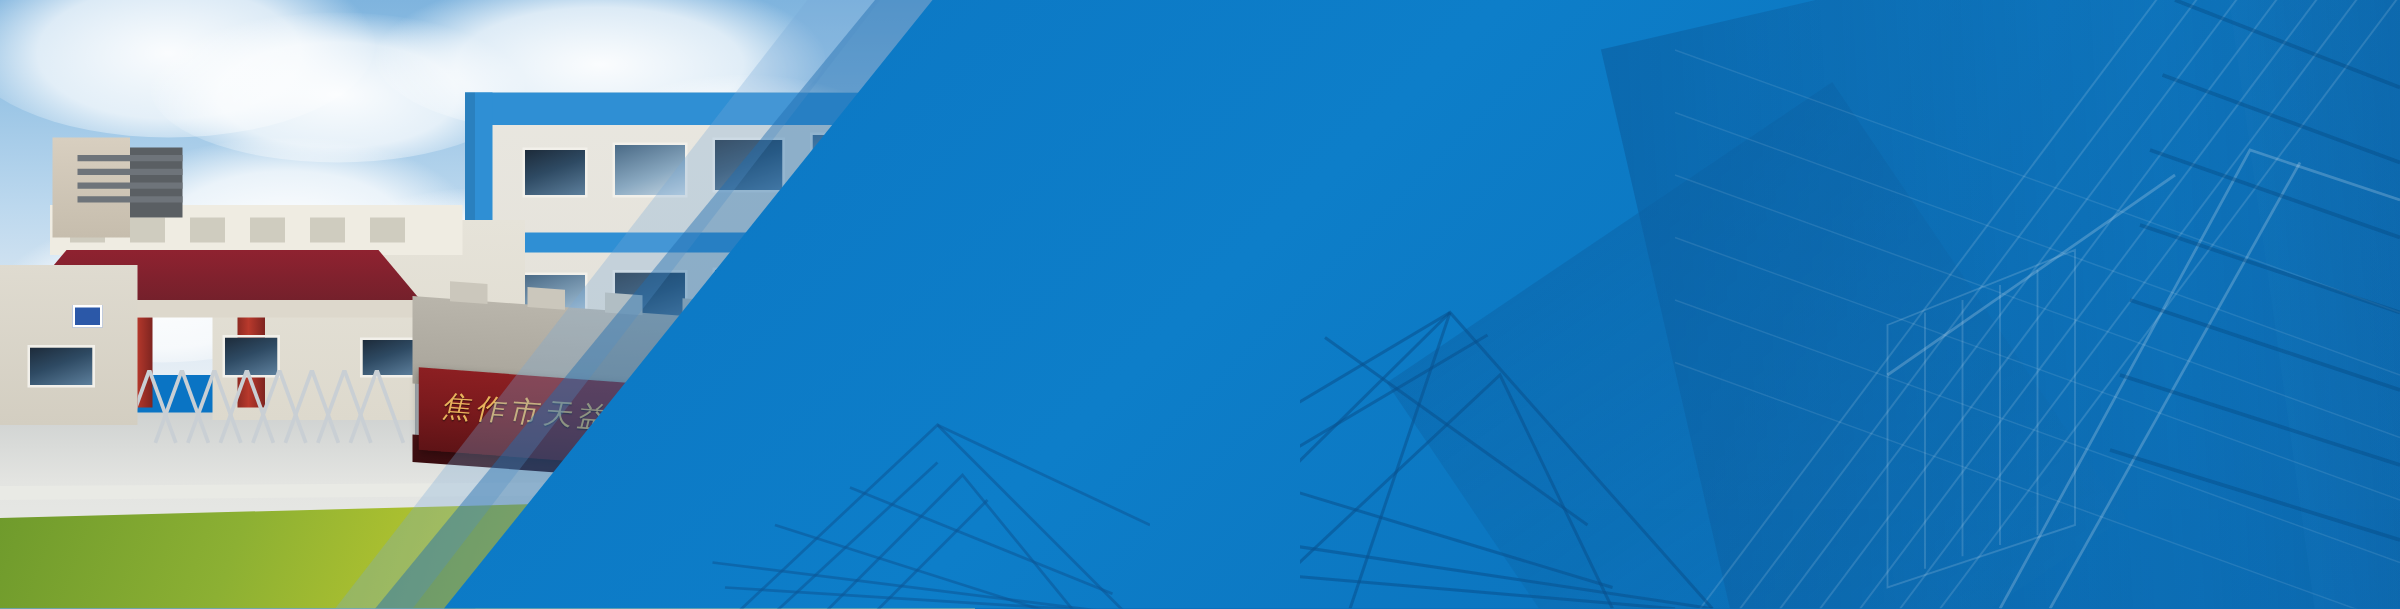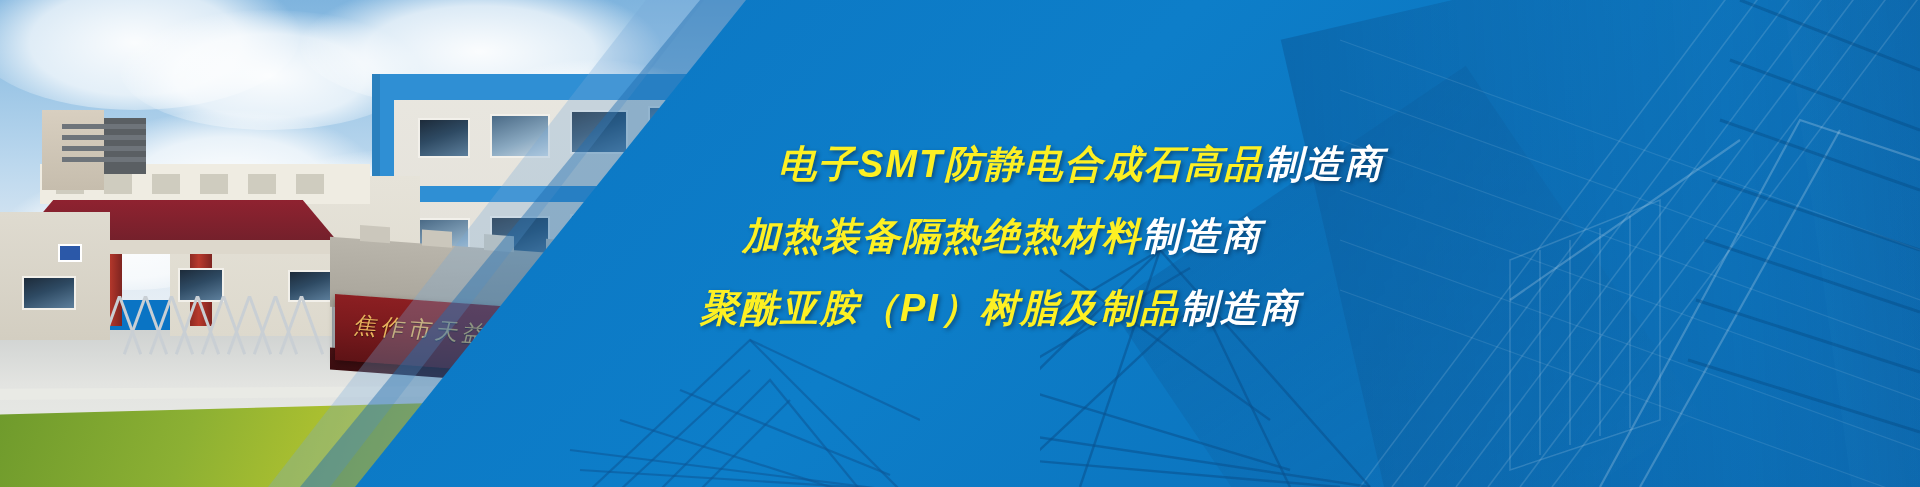--- a/index.html
+++ b/index.html
@@ -447,29 +447,14 @@
       <path d="M100 190 L210 80 L300 190"></path>
       <path d="M140 190 L230 100"></path>
       <path d="M10 150 L330 190"></path>
       <path d="M20 170 L340 190"></path>
       <path d="M60 120 L280 190"></path>
       <path d="M120 90 L330 175"></path>
       <path d="M190 40 L360 120"></path>
     </g>
   </svg>
 
-  <div class="copy">
-
-    <div class="line l1">
-      <span class="hl">电子SMT防静电合成石高品</span><span class="wt">制造商</span>
-    </div>
-
-    <div class="line l2">
-      <span class="hl">加热装备隔热绝热材料</span><span class="wt">制造商</span>
-    </div>
-
-    <div class="line l3">
-      <span class="hl">聚酰亚胺（PI）树脂及制品</span><span class="wt">制造商</span>
-    </div>
-
-  </div>
 
 </div>
 
 </body></html>

